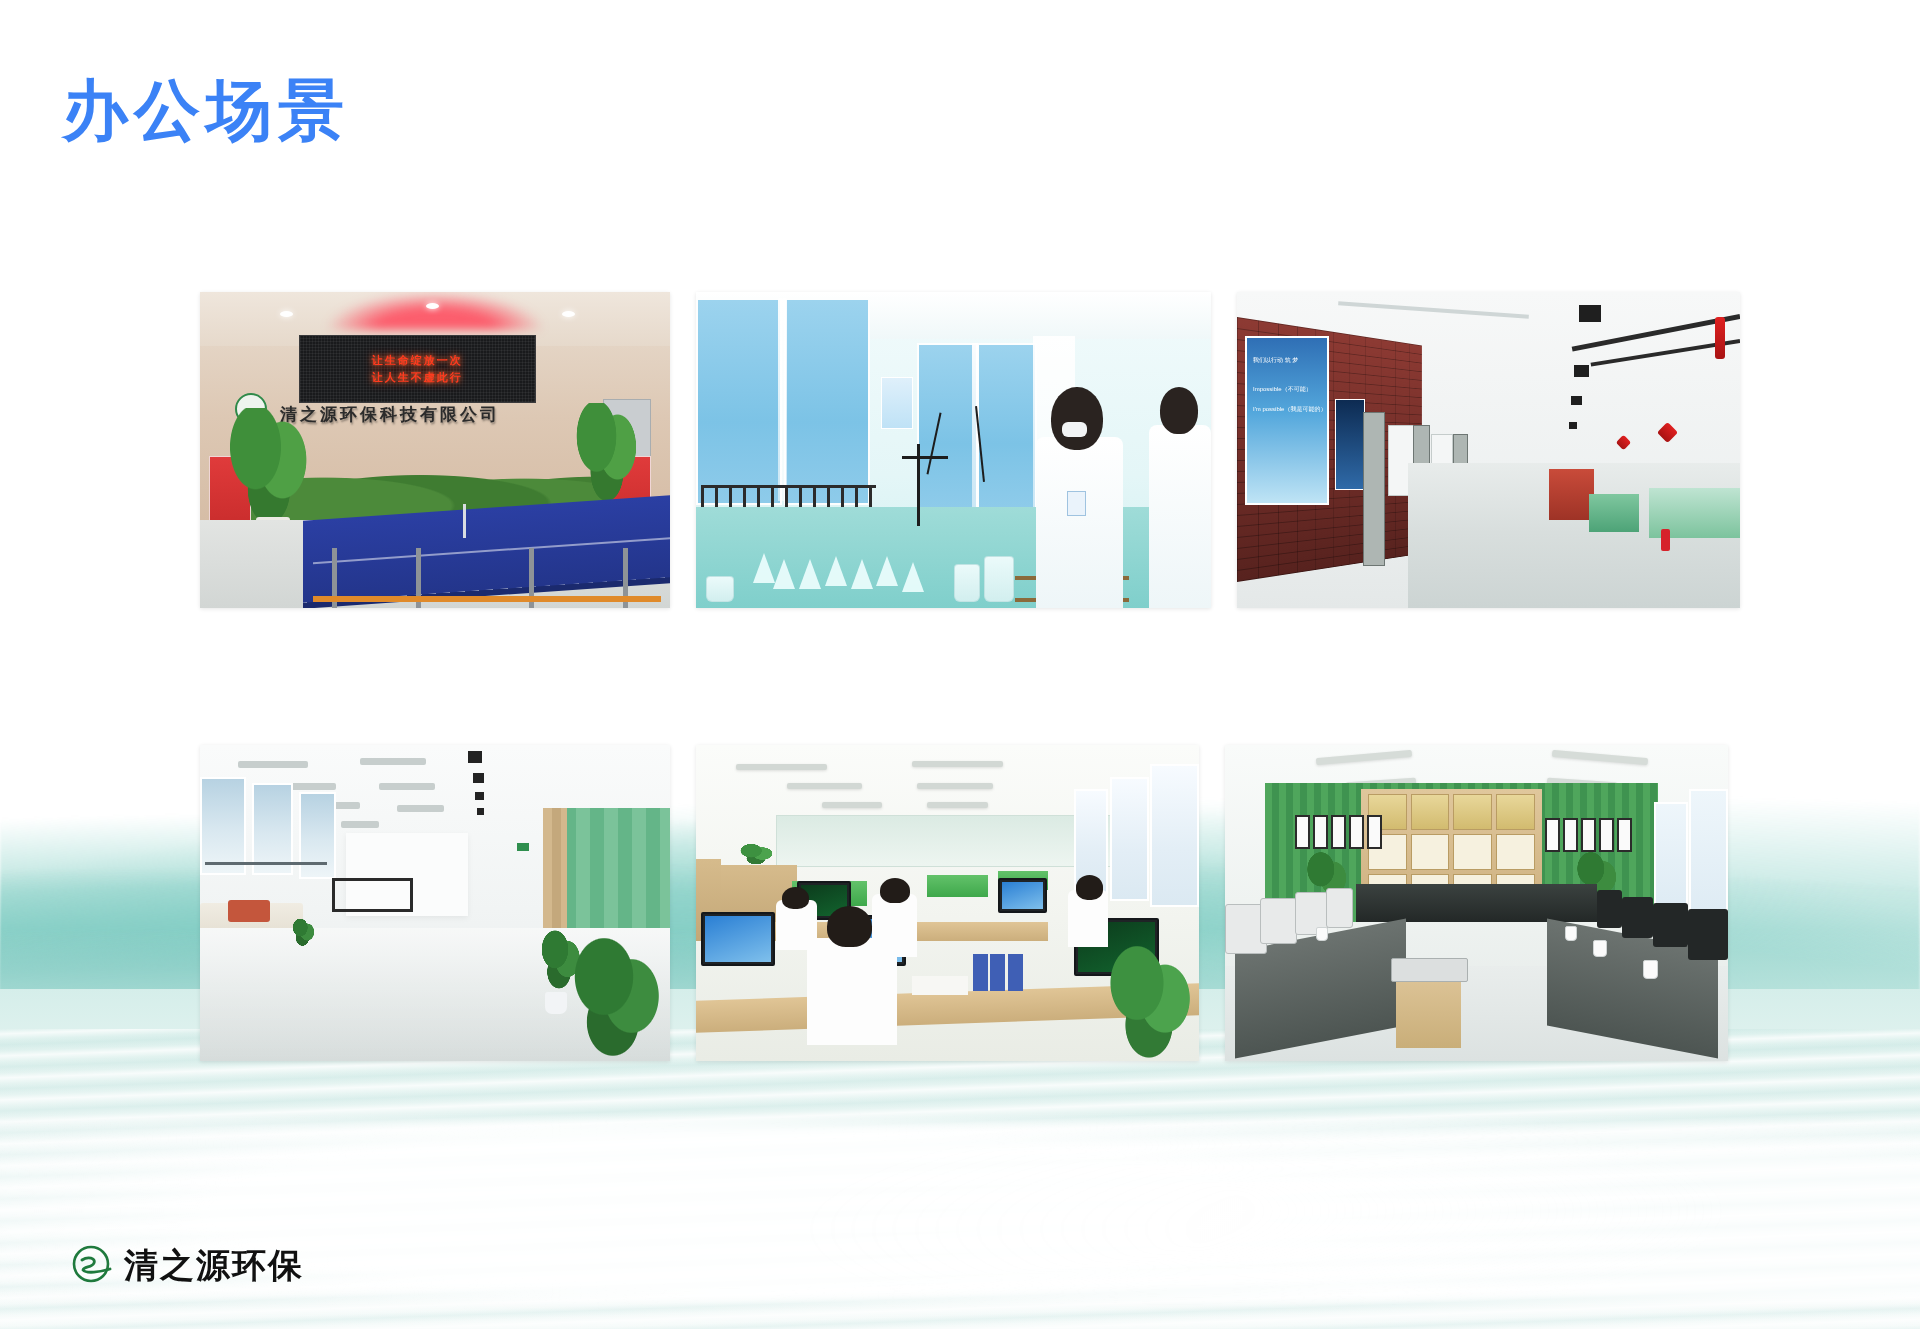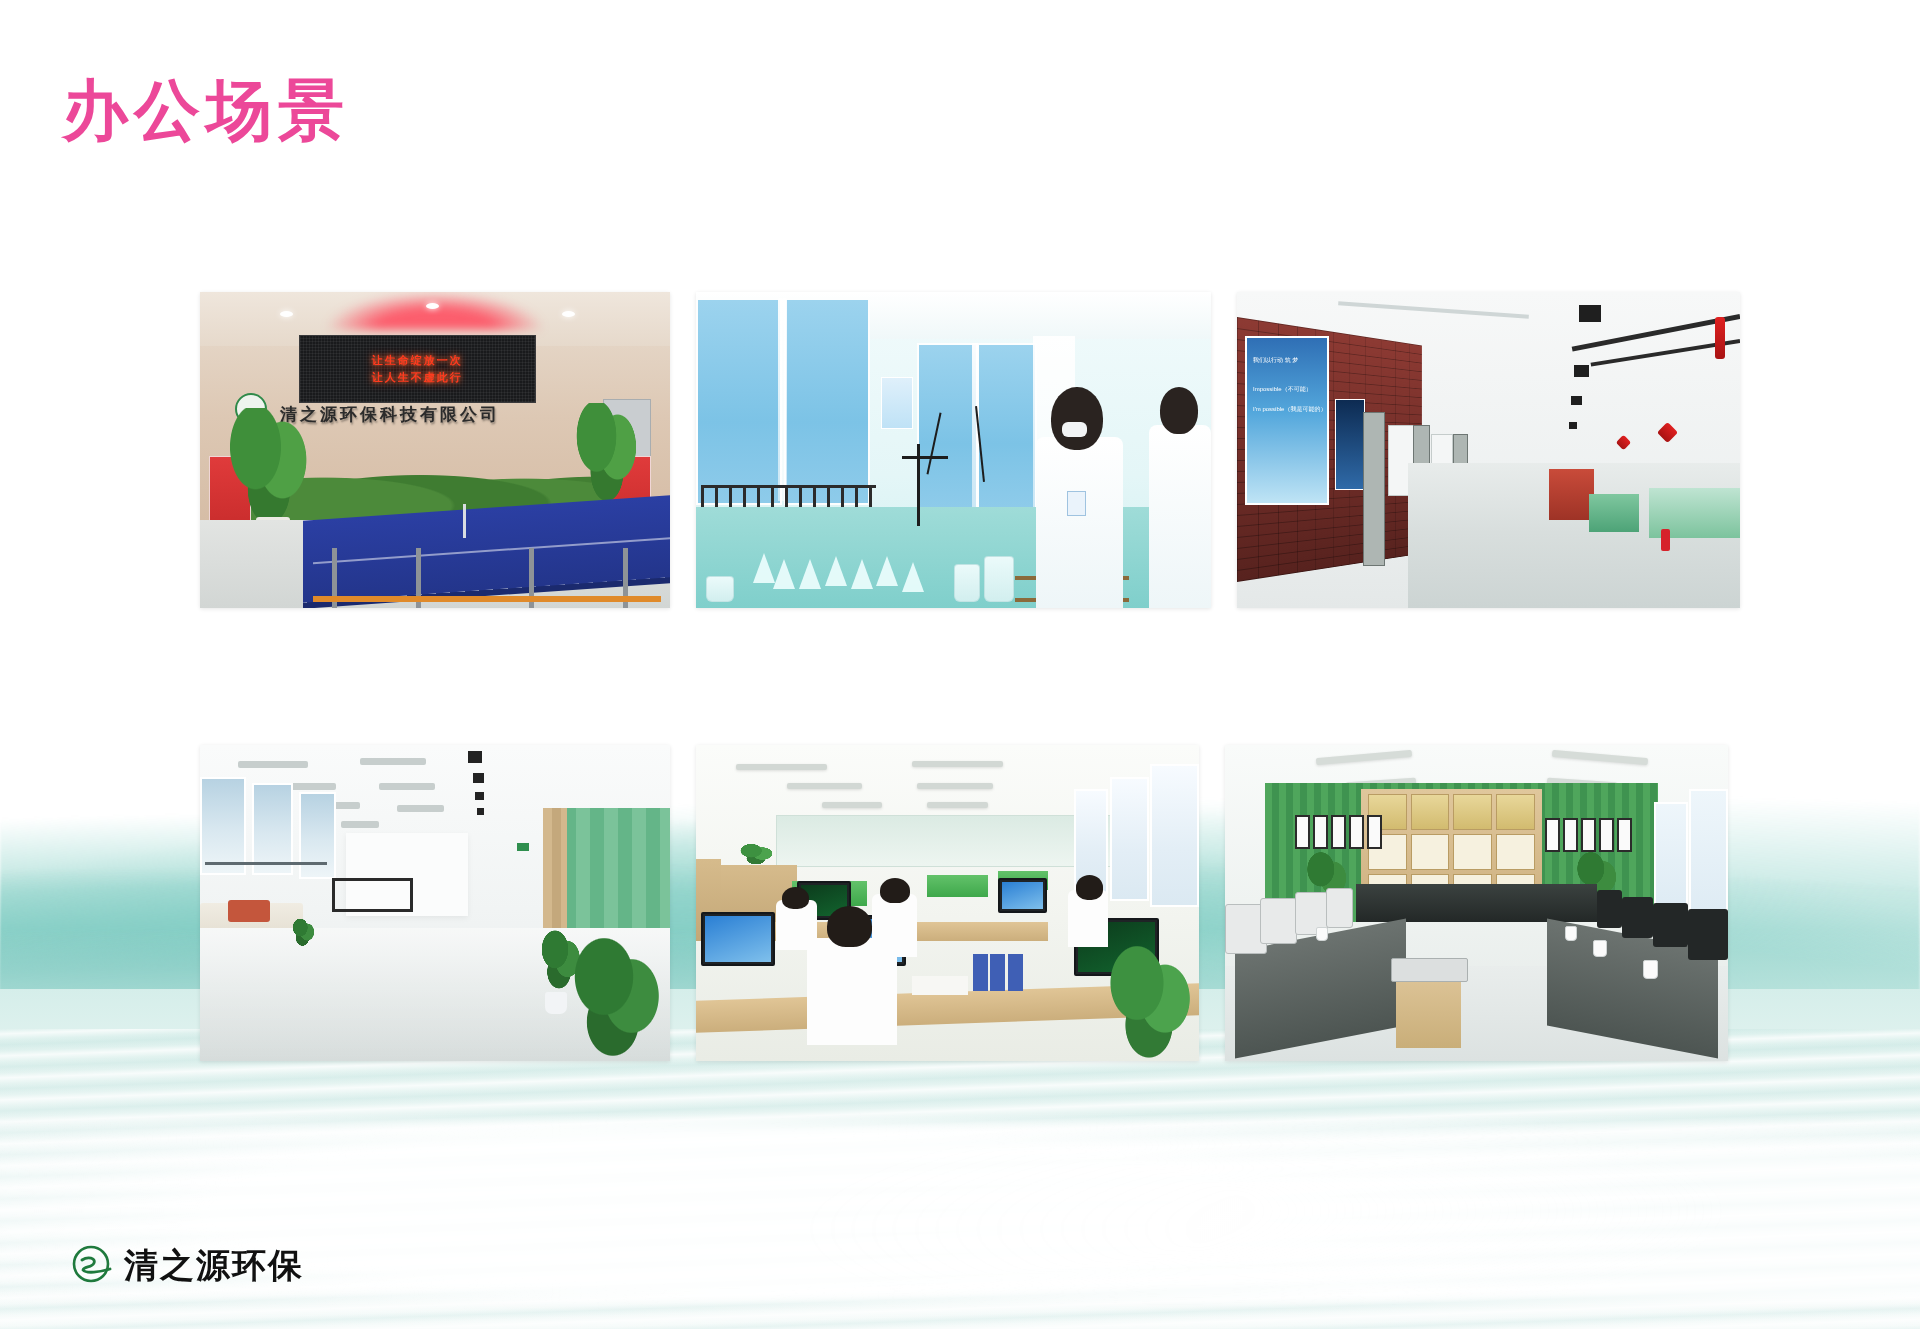--- a/index.html
+++ b/index.html
@@ -66,21 +66,21 @@
   }
   .water-fade{
     position:absolute;left:0;width:100%;bottom:320px;height:80px;
     background:linear-gradient(180deg, rgba(255,255,255,0) 0%, rgba(213,238,234,.55) 100%);
   }
 
   
   #title{
     position:absolute;left:62px;top:78px;z-index:5;
     font-size:66px;line-height:1;font-weight:700;letter-spacing:6px;
-    color:#ec4899;
+    color:#3b82f6;
     font-family:"DejaVu Sans","Liberation Sans",sans-serif;
     white-space:nowrap;
   }
 
   
   #grid{position:absolute;left:200px;top:292px;z-index:4;}
   .photo-row{display:flex;gap:26px;}
   .photo-row + .photo-row{margin-top:137px;}
   .photo{
     position:relative;overflow:hidden;background:#dfe6e8;

